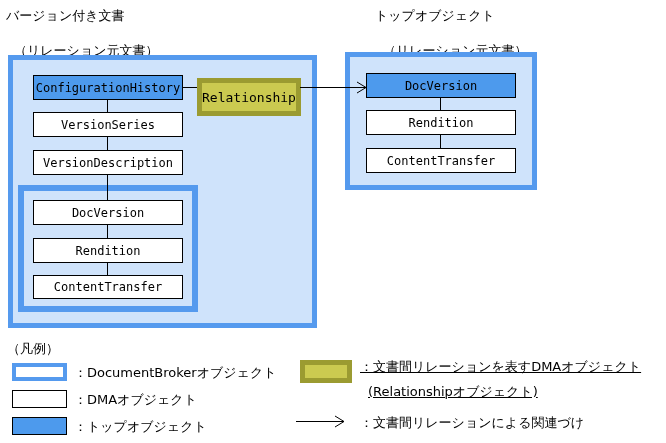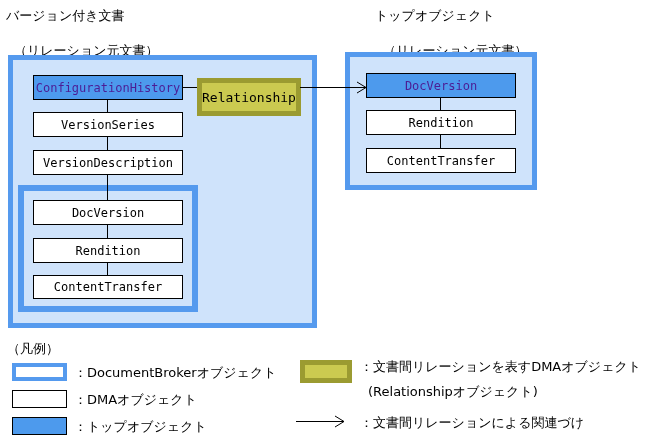--- a/index.html
+++ b/index.html
@@ -8,21 +8,21 @@
   .abs{position:absolute;}
   .title{position:absolute;line-height:19px;white-space:nowrap;}
   .title .indent{margin-left:8px;margin-top:16px;}
   .group{position:absolute;box-sizing:border-box;border:5px solid var(--container_border);
          background:var(--container_fill);}
   .subgroup{position:absolute;box-sizing:border-box;border:6px solid var(--container_border);
             background:var(--container_fill);}
   .node{position:absolute;width:150px;height:25px;box-sizing:border-box;border:1px solid var(--line);
         background:var(--box_fill);display:flex;align-items:center;justify-content:center;
         font-family:"DejaVu Sans Mono",monospace;font-size:12px;white-space:nowrap;z-index:2;}
-  .node.top{background:var(--top_object_fill);color:#4c1d95;}
+  .node.top{background:var(--top_object_fill);color:#000000;}
   .rel{position:absolute;box-sizing:border-box;border:5px solid var(--relationship_border);
        background:var(--relationship_fill);display:flex;align-items:center;justify-content:center;
        font-family:"DejaVu Sans Mono",monospace;font-size:13px;z-index:3;}
   .vline{position:absolute;width:1px;background:var(--line);z-index:4;}
   .hline{position:absolute;height:1px;background:var(--line);z-index:4;}
   .arrow{position:absolute;z-index:5;}
   .swatch{position:absolute;box-sizing:border-box;}
   .sw-docbroker{left:12px;top:363px;width:55px;height:18px;border:4px solid var(--container_border);background:#fff;}
   .sw-dma{left:12px;top:390px;width:55px;height:18px;border:1px solid var(--line);background:#fff;}
   .sw-top{left:12px;top:417px;width:55px;height:18px;border:1px solid var(--line);background:var(--top_object_fill);}
@@ -83,21 +83,21 @@
   <div class="swatch sw-docbroker"></div>
   <div class="leg-label" style="left:74px;top:364px;text-align:center;">：DocumentBrokerオブジェクト</div>
 
   <div class="swatch sw-dma"></div>
   <div class="leg-label" style="left:74px;top:391px;">：DMAオブジェクト</div>
 
   <div class="swatch sw-top"></div>
   <div class="leg-label" style="left:74px;top:418px;">：トップオブジェクト</div>
 
   <div class="swatch sw-rel"></div>
-  <div class="leg-label" style="left:360px;top:358px;">
+  <div class="leg-label" style="left:360px;top:358px;text-decoration:underline;">
     <div>：文書間リレーションを表すDMAオブジェクト</div>
     <div style="margin-left:8px;margin-top:7px;">(Relationshipオブジェクト)</div>
   </div>
 
   <svg class="arrow" style="left:296px;top:413px;" width="52" height="17" viewBox="0 0 52 17">
     <line x1="0" y1="8.5" x2="48" y2="8.5" stroke="#000" stroke-width="1"></line>
     <polyline points="39,3 48,8.5 39,14" fill="none" stroke="#000" stroke-width="1"></polyline>
   </svg>
   <div class="leg-label" style="left:360px;top:414px;">：文書間リレーションによる関連づけ</div>
 

